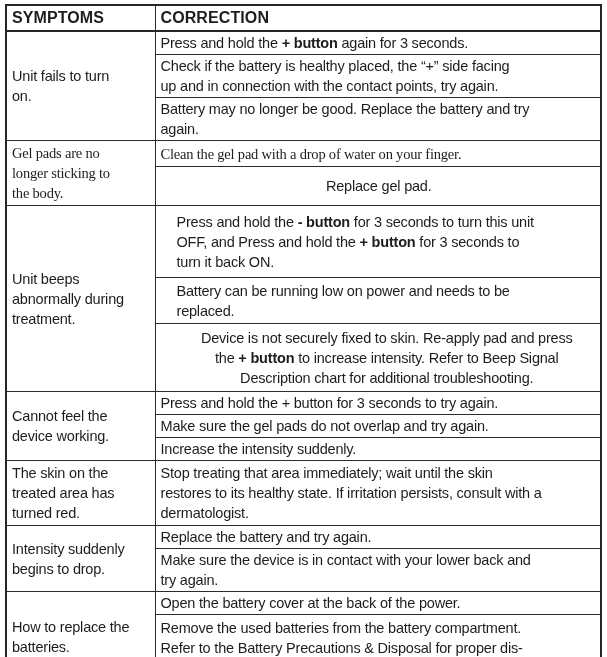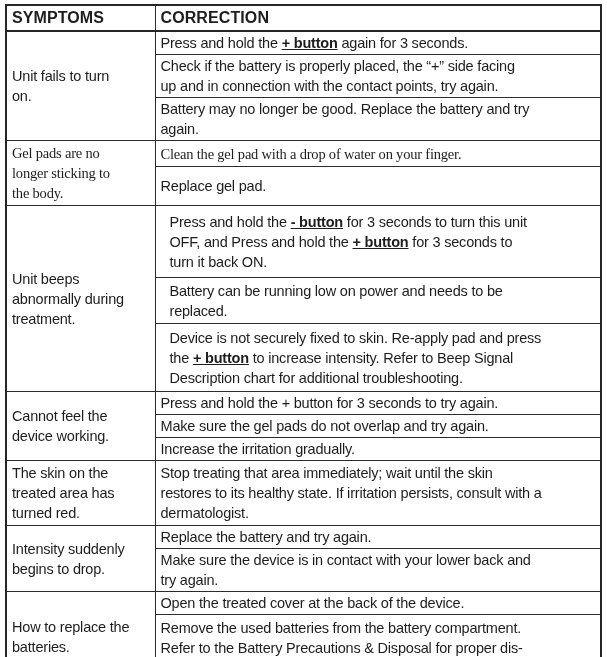--- a/index.html
+++ b/index.html
@@ -45,23 +45,23 @@
     line-height: 20px;
     letter-spacing: -0.2px;
   }
   td.sym {
     padding: 2px 2px 2px 5px;
   }
   td.cor {
     padding: 1px 3px 1px 5px;
   }
   td.cor.pad {
-    padding-left: 14px;
+    padding-left: 21px;
   }
-  b { font-weight: bold; text-decoration: underline; }
+  b { font-weight: bold; }
 </style>
 </head>
 <body>
 
 <div class="page">
   <table class="tbl">
     <colgroup>
       <col class="c-sym">
       <col class="c-cor">
     </colgroup>
@@ -71,63 +71,63 @@
         <th>CORRECTION</th>
       </tr>
     </thead>
     <tbody>
         <tr style="height: 21px;">
           <td class="sym" rowspan="3">Unit fails to turn
 on.</td>
           <td class="cor">Press and hold the <b>+ button</b> again for 3 seconds.</td>
         </tr>
         <tr style="height: 41px;">
-          <td class="cor">Check if the battery is properly placed, the “+” side facing
+          <td class="cor">Check if the battery is healthy placed, the “+” side facing
 up and in connection with the contact points, try again.</td>
         </tr>
         <tr style="height: 41px;">
           <td class="cor">Battery may no longer be good. Replace the battery and try
 again.</td>
         </tr>
         <tr style="height: 21px; font-family: Liberation Serif, serif;">
           <td class="sym" rowspan="2">Gel pads are no
 longer sticking to
 the body.</td>
           <td class="cor">Clean the gel pad with a drop of water on your finger.</td>
         </tr>
-        <tr style="height: 34px;">
+        <tr style="height: 34px; text-align: center;">
           <td class="cor">Replace gel pad.</td>
         </tr>
         <tr style="height: 72px;">
           <td class="sym" rowspan="3">Unit beeps
 abnormally during
 treatment.</td>
           <td class="cor pad">Press and hold the <b>- button</b> for 3 seconds to turn this unit
 OFF, and Press and hold the <b>+ button</b> for 3 seconds to
 turn it back ON.</td>
         </tr>
         <tr style="height: 46px;">
           <td class="cor pad">Battery can be running low on power and needs to be
 replaced.</td>
         </tr>
-        <tr style="height: 68px;">
+        <tr style="height: 68px; text-align: center;">
           <td class="cor pad">Device is not securely fixed to skin. Re-apply pad and press
 the <b>+ button</b> to increase intensity. Refer to Beep Signal
 Description chart for additional troubleshooting.</td>
         </tr>
         <tr style="height: 21px; margin-top: 47px;">
           <td class="sym" rowspan="3">Cannot feel the
 device working.</td>
           <td class="cor">Press and hold the + button for 3 seconds to try again.</td>
         </tr>
         <tr style="height: 20px; margin-top: 27px;">
           <td class="cor">Make sure the gel pads do not overlap and try again.</td>
         </tr>
         <tr style="height: 22px;">
-          <td class="cor">Increase the irritation gradually.</td>
+          <td class="cor">Increase the intensity suddenly.</td>
         </tr>
         <tr style="height: 63px; border-radius: 32px;">
           <td class="sym" rowspan="1">The skin on the
 treated area has
 turned red.</td>
           <td class="cor">Stop treating that area immediately; wait until the skin
 restores to its healthy state. If irritation persists, consult with a
 dermatologist.</td>
         </tr>
         <tr style="height: 20px; margin-top: 48px;">
@@ -135,21 +135,21 @@
 begins to drop.</td>
           <td class="cor">Replace the battery and try again.</td>
         </tr>
         <tr style="height: 40px; border-radius: 18px;">
           <td class="cor">Make sure the device is in contact with your lower back and
 try again.</td>
         </tr>
         <tr style="height: 21px;">
           <td class="sym" rowspan="2">How to replace the
 batteries.</td>
-          <td class="cor">Open the treated cover at the back of the device.</td>
+          <td class="cor">Open the battery cover at the back of the power.</td>
         </tr>
         <tr style="height: 68px;">
           <td class="cor">Remove the used batteries from the battery compartment.
 Refer to the Battery Precautions &amp; Disposal for proper dis-
 posal of the battery.</td>
         </tr>
       </tbody>
   </table>
 </div>
 

